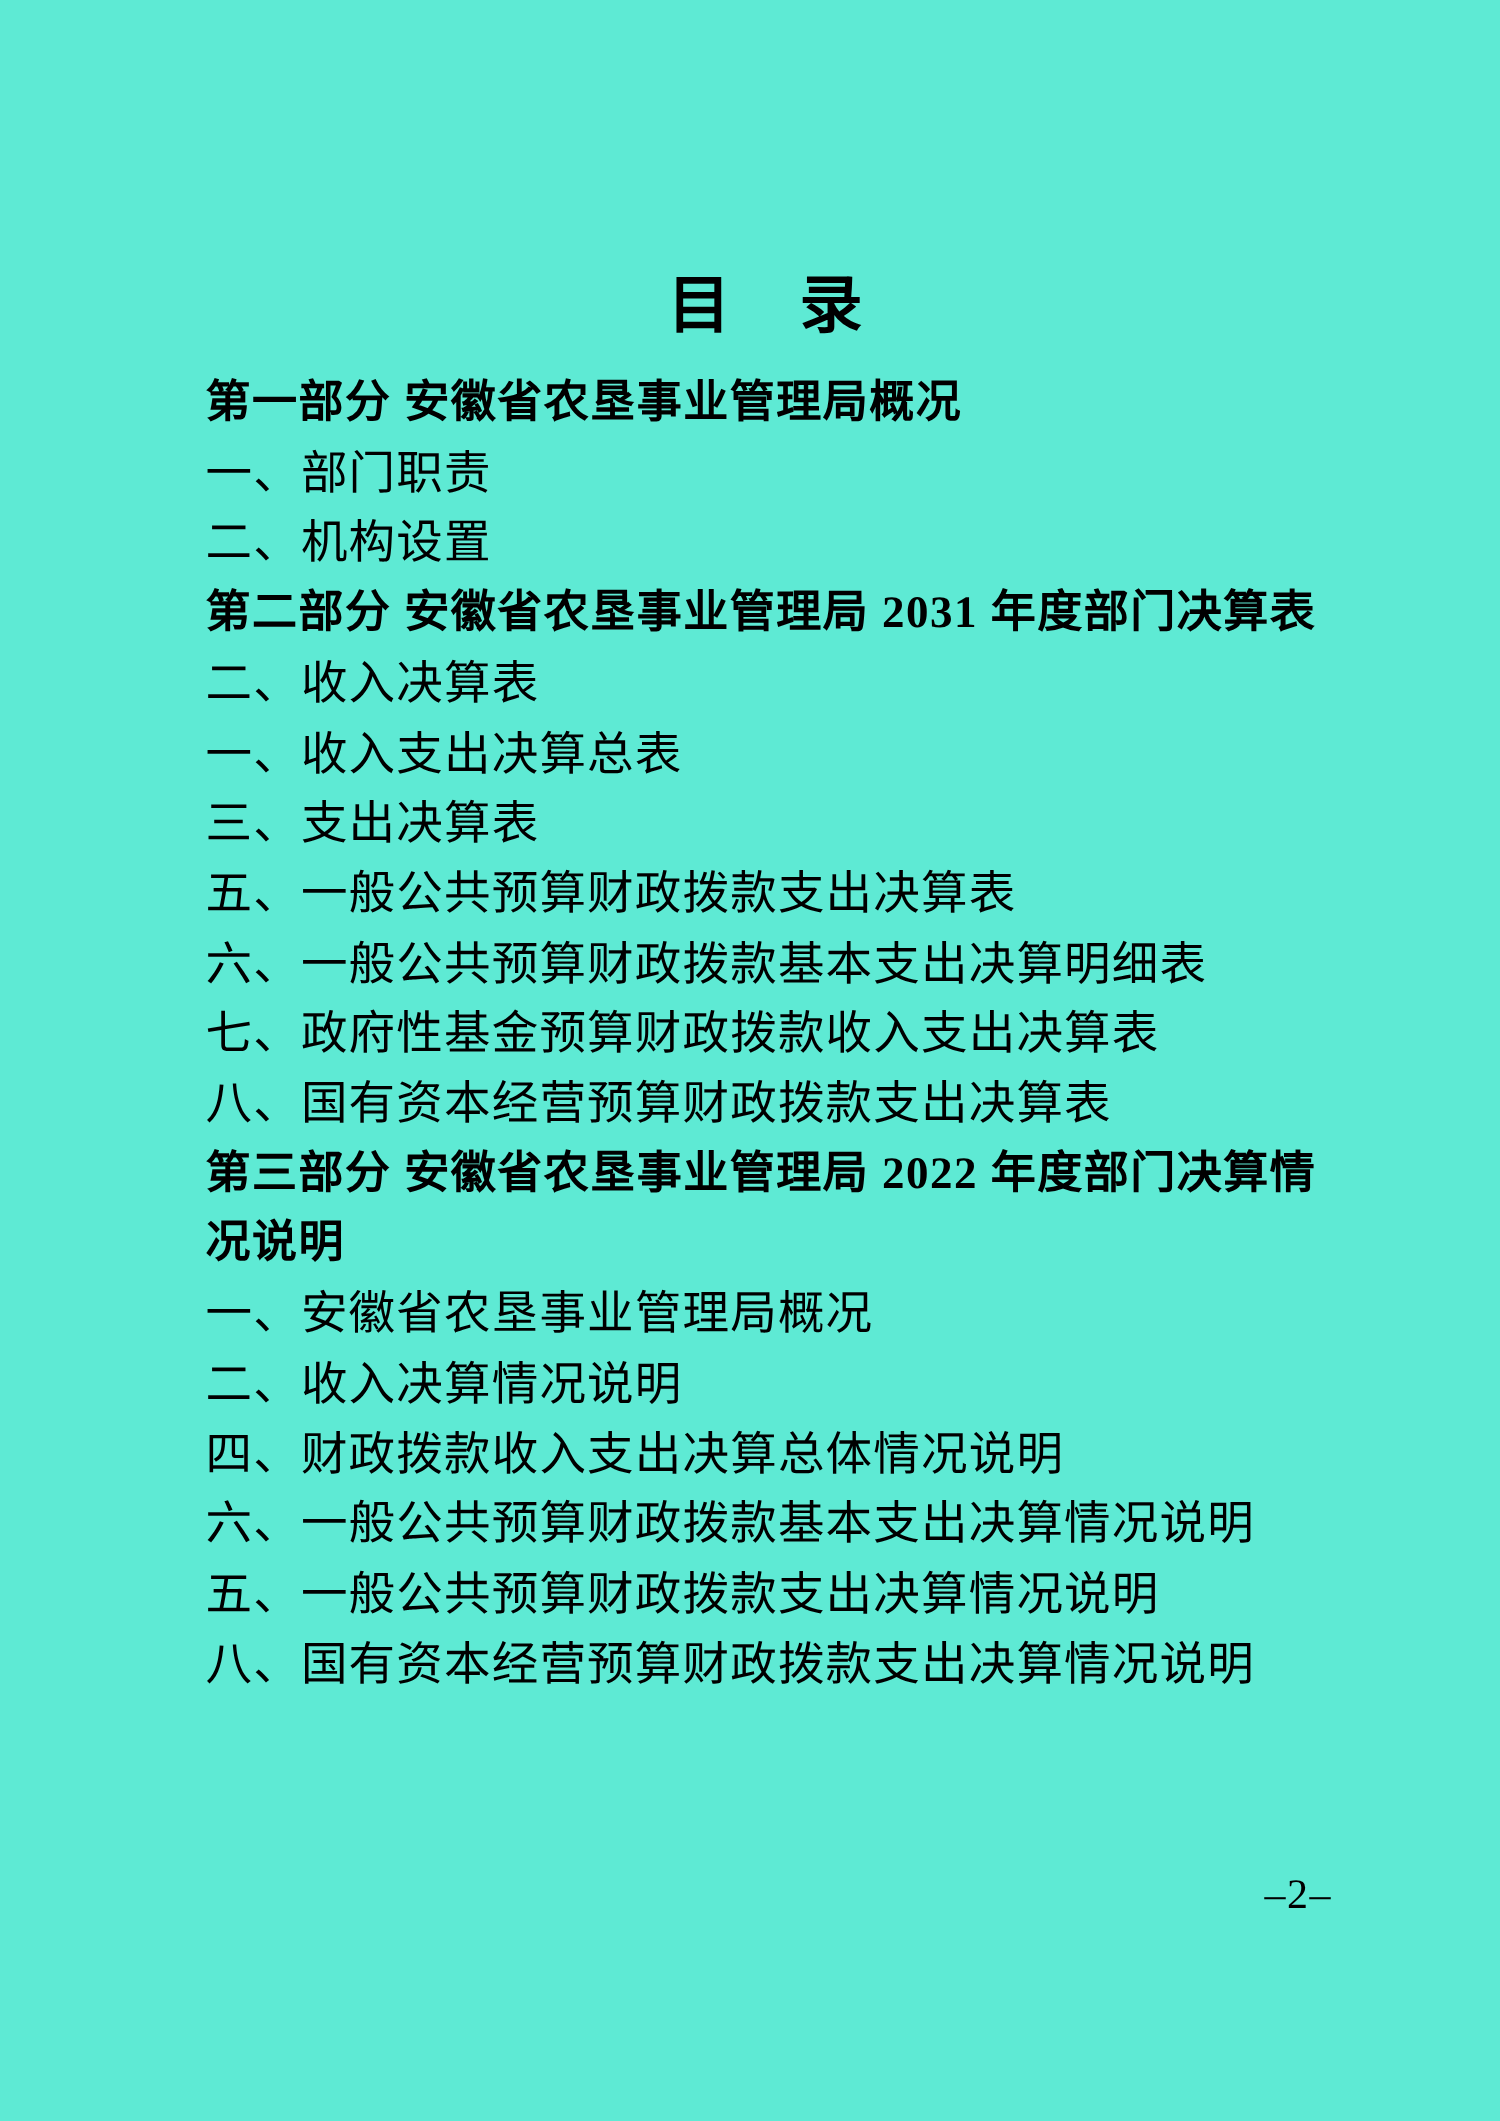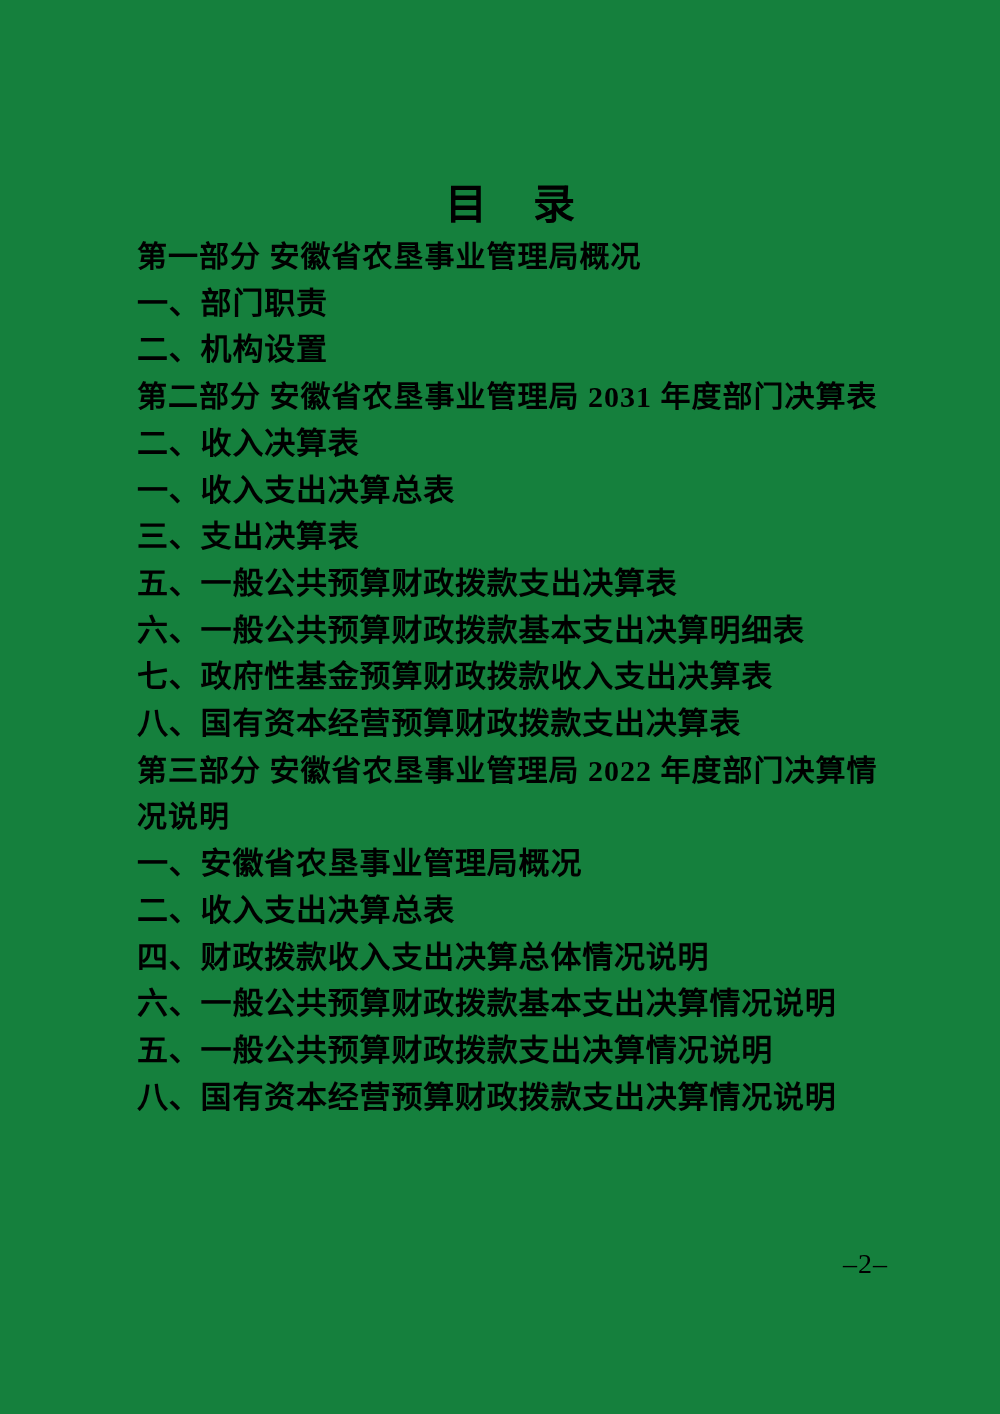--- a/index.html
+++ b/index.html
@@ -2,53 +2,53 @@
 <html lang="zh-CN"><head>
 <meta charset="utf-8">
 <style>
   * { margin: 0; padding: 0; box-sizing: border-box; }
   html, body { background: #888; }
   .page {
     position: relative;
     width: 1000px;
     height: 1414px;
     margin: 0 auto;
-    background: #15803d;
+    background: #5eead4;
     color: #000000;
     font-family: "Liberation Serif", "DejaVu Serif", serif;
     overflow: hidden;
   }
   .content {
     position: absolute;
     left: 137px;
     top: 180px;
     width: 748px;
   }
   .doc-title {
     height: 50px;
     line-height: 50px;
     text-align: center;
     font-size: 42px;
     font-weight: bold;
     letter-spacing: 2px;
     white-space: pre;
   }
   .toc {
-    margin-top: 4px;
+    margin-top: 16px;
   }
   .toc-heading {
     font-size: 30px;
     font-weight: bold;
     line-height: 46.7px;
     letter-spacing: 1px;
     word-break: break-all;
   }
   .toc-item {
     font-size: 31px;
-    font-weight: bold;
+    font-weight: normal;
     line-height: 46.7px;
     letter-spacing: 0.8px;
     word-break: break-all;
   }
   .page-number {
     position: absolute;
     top: 1244px;
     right: 112px;
     font-size: 28px;
     letter-spacing: 1px;
@@ -68,21 +68,21 @@
         <div class="toc-heading">第二部分 安徽省农垦事业管理局 2031 年度部门决算表</div>
         <div class="toc-item">二、收入决算表</div>
         <div class="toc-item">一、收入支出决算总表</div>
         <div class="toc-item">三、支出决算表</div>
         <div class="toc-item">五、一般公共预算财政拨款支出决算表</div>
         <div class="toc-item">六、一般公共预算财政拨款基本支出决算明细表</div>
         <div class="toc-item">七、政府性基金预算财政拨款收入支出决算表</div>
         <div class="toc-item">八、国有资本经营预算财政拨款支出决算表</div>
         <div class="toc-heading">第三部分 安徽省农垦事业管理局 2022 年度部门决算情况说明</div>
         <div class="toc-item">一、安徽省农垦事业管理局概况</div>
-        <div class="toc-item">二、收入支出决算总表</div>
+        <div class="toc-item">二、收入决算情况说明</div>
         <div class="toc-item">四、财政拨款收入支出决算总体情况说明</div>
         <div class="toc-item">六、一般公共预算财政拨款基本支出决算情况说明</div>
         <div class="toc-item">五、一般公共预算财政拨款支出决算情况说明</div>
         <div class="toc-item">八、国有资本经营预算财政拨款支出决算情况说明</div>
       </div>
   </div>
   <div class="page-number">–2–</div>
 </div>
 
 </body></html>

